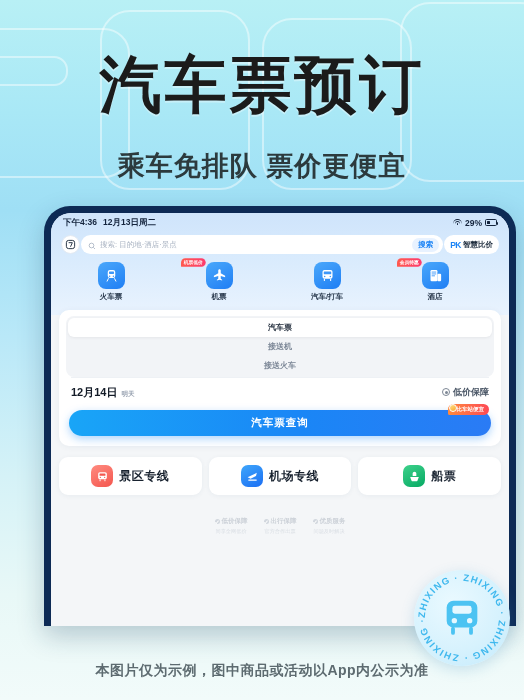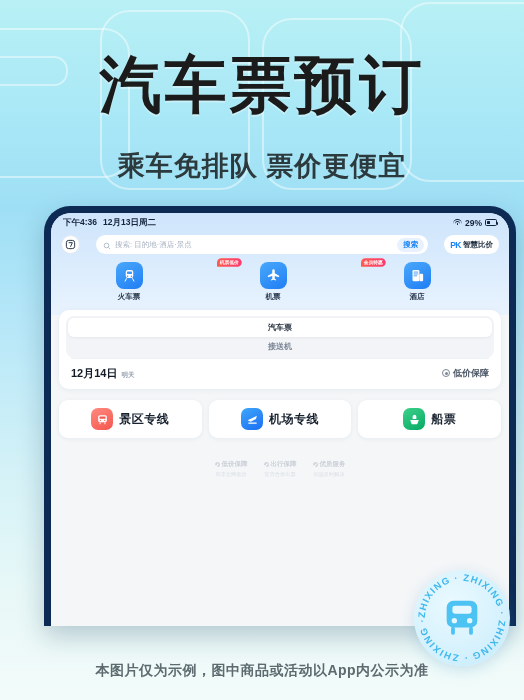--- a/index.html
+++ b/index.html
@@ -80,21 +80,21 @@
   .wifi-ico i:nth-child(1){ left:0; top:0; width:9px; height:5px;}
   .wifi-ico i:nth-child(2){ left:2px; top:2px; width:5px; height:3px;}
   .wifi-ico i:nth-child(3){ left:3.6px; top:4.4px; width:1.8px; height:1.8px; background:#14243d; border-radius:50%; border:none;}
   .batt { width:12px; height:6.5px; border:1px solid #14243d; border-radius:1.6px; position:relative; }
   .batt::after { content:""; position:absolute; right:-2.2px; top:1.6px; width:1.4px; height:2.8px; background:#14243d; border-radius:0 1px 1px 0;}
   .batt i { position:absolute; left:1px; top:1px; bottom:1px; width:3px; background:#14243d; border-radius:0.6px;}
 
   
   .searchrow {
     position: relative;
-    display:flex; align-items:center; gap:16px;
+    display:flex; align-items:center; gap:1px;
     padding: 5px 10px 6px 10px;
   }
   .scan-btn {
     width:19px; height:19px; border-radius:50%;
     background:#fff; display:flex; align-items:center; justify-content:center;
     border:1px solid #e2e9f2; flex:0 0 auto;
   }
   .scan-btn svg { display:block; }
   .search-pill {
     flex:1 1 auto; height:19px; background:#fff; border-radius:10px;
@@ -308,49 +308,69 @@
         <div class="cat">
           <div class="cat-badge">机票低价</div>
           <div class="cat-ico blue">
             <svg width="15" height="15" viewBox="0 0 24 24" fill="#fff">
               <path d="M12 2c1.2 0 2 1 2 2.2v4.3l7 4v2.2l-7-2.1v4.4l2.2 1.7V20L12 18.6 7.8 20v-1.3l2.2-1.7v-4.4l-7 2.1v-2.2l7-4V4.2C10 3 10.8 2 12 2z"></path>
             </svg>
           </div>
           <div class="cat-lbl">机票</div>
         </div>
         <div class="cat">
+          <div class="cat-ico blue">
+            <svg width="15" height="15" viewBox="0 0 24 24" fill="#fff">
+              <rect x="4" y="3" width="16" height="14" rx="3"></rect>
+              <rect x="6" y="5.5" width="12" height="4.5" rx="1" fill="#3d97f8"></rect>
+              <circle cx="7.5" cy="13.5" r="1.2" fill="#3d97f8"></circle>
+                <circle cx="16.5" cy="13.5" r="1.2" fill="#3d97f8"></circle>
+              <path d="M7 18v2M17 18v2" stroke="#fff" stroke-width="1.8" stroke-linecap="round"></path>
+            </svg>
+          </div>
+          <div class="cat-lbl">汽车/打车</div>
+        </div>
+        <div class="cat">
           <div class="cat-badge">会员特惠</div>
           <div class="cat-ico blue">
             <svg width="15" height="15" viewBox="0 0 24 24" fill="#fff">
               <rect x="4" y="3" width="11" height="18" rx="2"></rect>
               <rect x="15" y="9" width="6" height="12" rx="1.6"></rect>
               <path d="M6.5 6.5h6M6.5 9.5h6M6.5 12.5h4" stroke="#3d97f8" stroke-width="1.4" stroke-linecap="round"></path>
             </svg>
           </div>
           <div class="cat-lbl">酒店</div>
         </div>
       </div>
 
       <div class="card">
         <div class="tabs">
           <div class="tab active">汽车票</div>
           <div class="tab">接送机</div>
+          <div class="tab">接送火车</div>
         </div>
 
         <div class="divider"></div>
 
         <div class="daterow">
           <span class="date-main">12月14日</span>
           <span class="date-sub">明天</span>
           <span class="ret">
             <span class="ret-circ"></span>
             <span>低价保障</span>
           </span>
         </div>
 
+        <div class="searchbtn-wrap">
+          <div class="btn-badge">
+            <span class="coin"></span>
+            <span>比车站便宜</span>
+          </div>
+          <div class="searchbtn">汽车票查询</div>
+        </div>
       </div>
 
       <div class="quick">
         <div class="qcard">
           <span class="q-ico red">
             <svg width="13" height="13" viewBox="0 0 24 24" fill="#fff">
               <rect x="4" y="4" width="16" height="13" rx="3"></rect>
               <rect x="6.5" y="6.5" width="11" height="4" rx="1" fill="#f4564e"></rect>
               <circle cx="8" cy="13.5" r="1.2" fill="#f4564e"></circle>
                 <circle cx="16" cy="13.5" r="1.2" fill="#f4564e"></circle>

